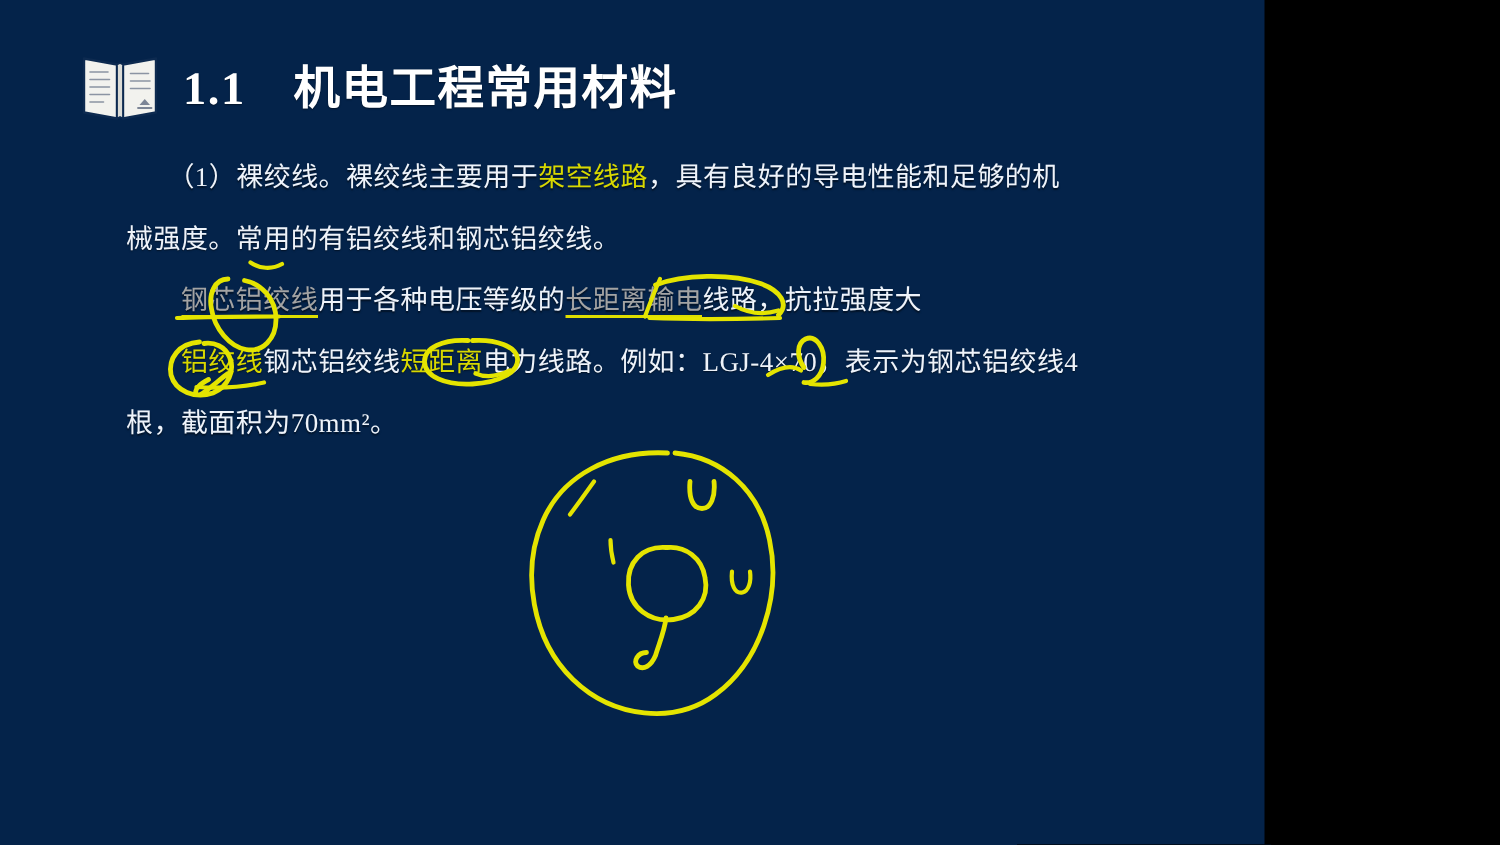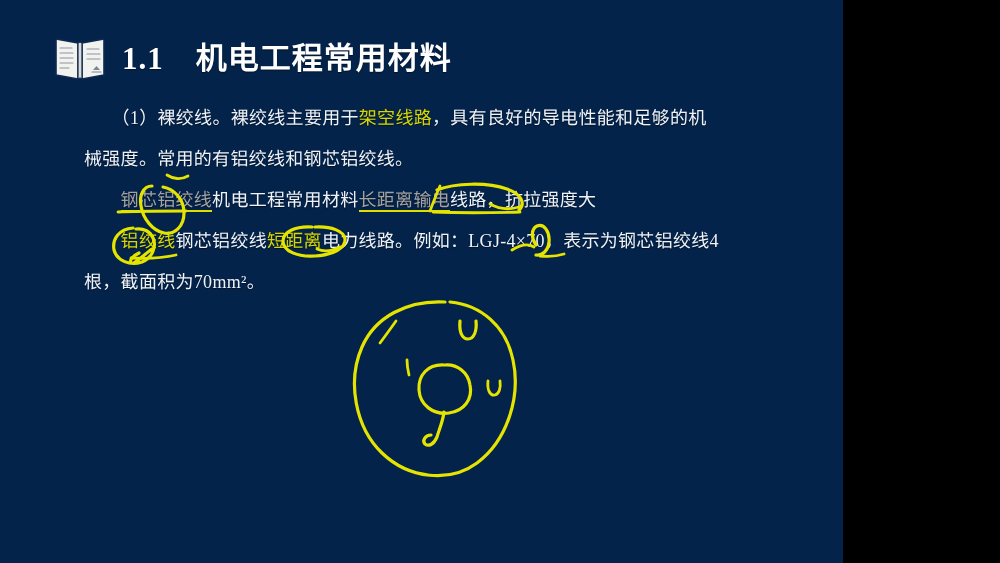--- a/index.html
+++ b/index.html
@@ -107,21 +107,21 @@
       <path d="M41 37 l3.5 -4 l3.5 4 z" fill="#7c8596"></path>
       <path d="M40 39 h9" stroke="#7c8596" stroke-width="1.2" stroke-linecap="round"></path>
     </svg>
     <div id="title-text">1.1　机电工程常用材料</div>
   </div>
 
   <div id="body-text">
 
     <p class="para"><span>　　（1）裸绞线。裸绞线主要用于</span><span class="hl">架空线路</span><span>，具有良好的导电性能和足够的机械强度。常用的有铝绞线和钢芯铝绞线。</span></p>
 
-    <p class="para"><span>　　</span><span class="hl-ul">钢芯铝绞线</span><span>机电工程常用材料</span><span class="hl-ul">长距离输电</span><span>线路，抗拉强度大</span></p>
+    <p class="para"><span>　　</span><span class="hl-ul">钢芯铝绞线</span><span>用于各种电压等级的</span><span class="hl-ul">长距离输电</span><span>线路，抗拉强度大</span></p>
 
     <p class="para"><span>　　</span><span class="hl">铝绞线</span><span>钢芯铝绞线</span><span class="hl">短距离</span><span>电力线路。例如：LGJ-4×70，表示为钢芯铝绞线4根，截面积为70mm²。</span></p>
 
   </div>
 
   <svg id="ink-layer" viewBox="0 0 1000 563" xmlns="http://www.w3.org/2000/svg">
 
     <path d="M152 186 C143 186 139 196 141 206 C143 219 153 231 164 233 C175 235 184 226 184 213 C184 199 174 189 163 187"></path>
 
     <path class="thin" d="M118 212 C135 211 160 211 186 211"></path>

